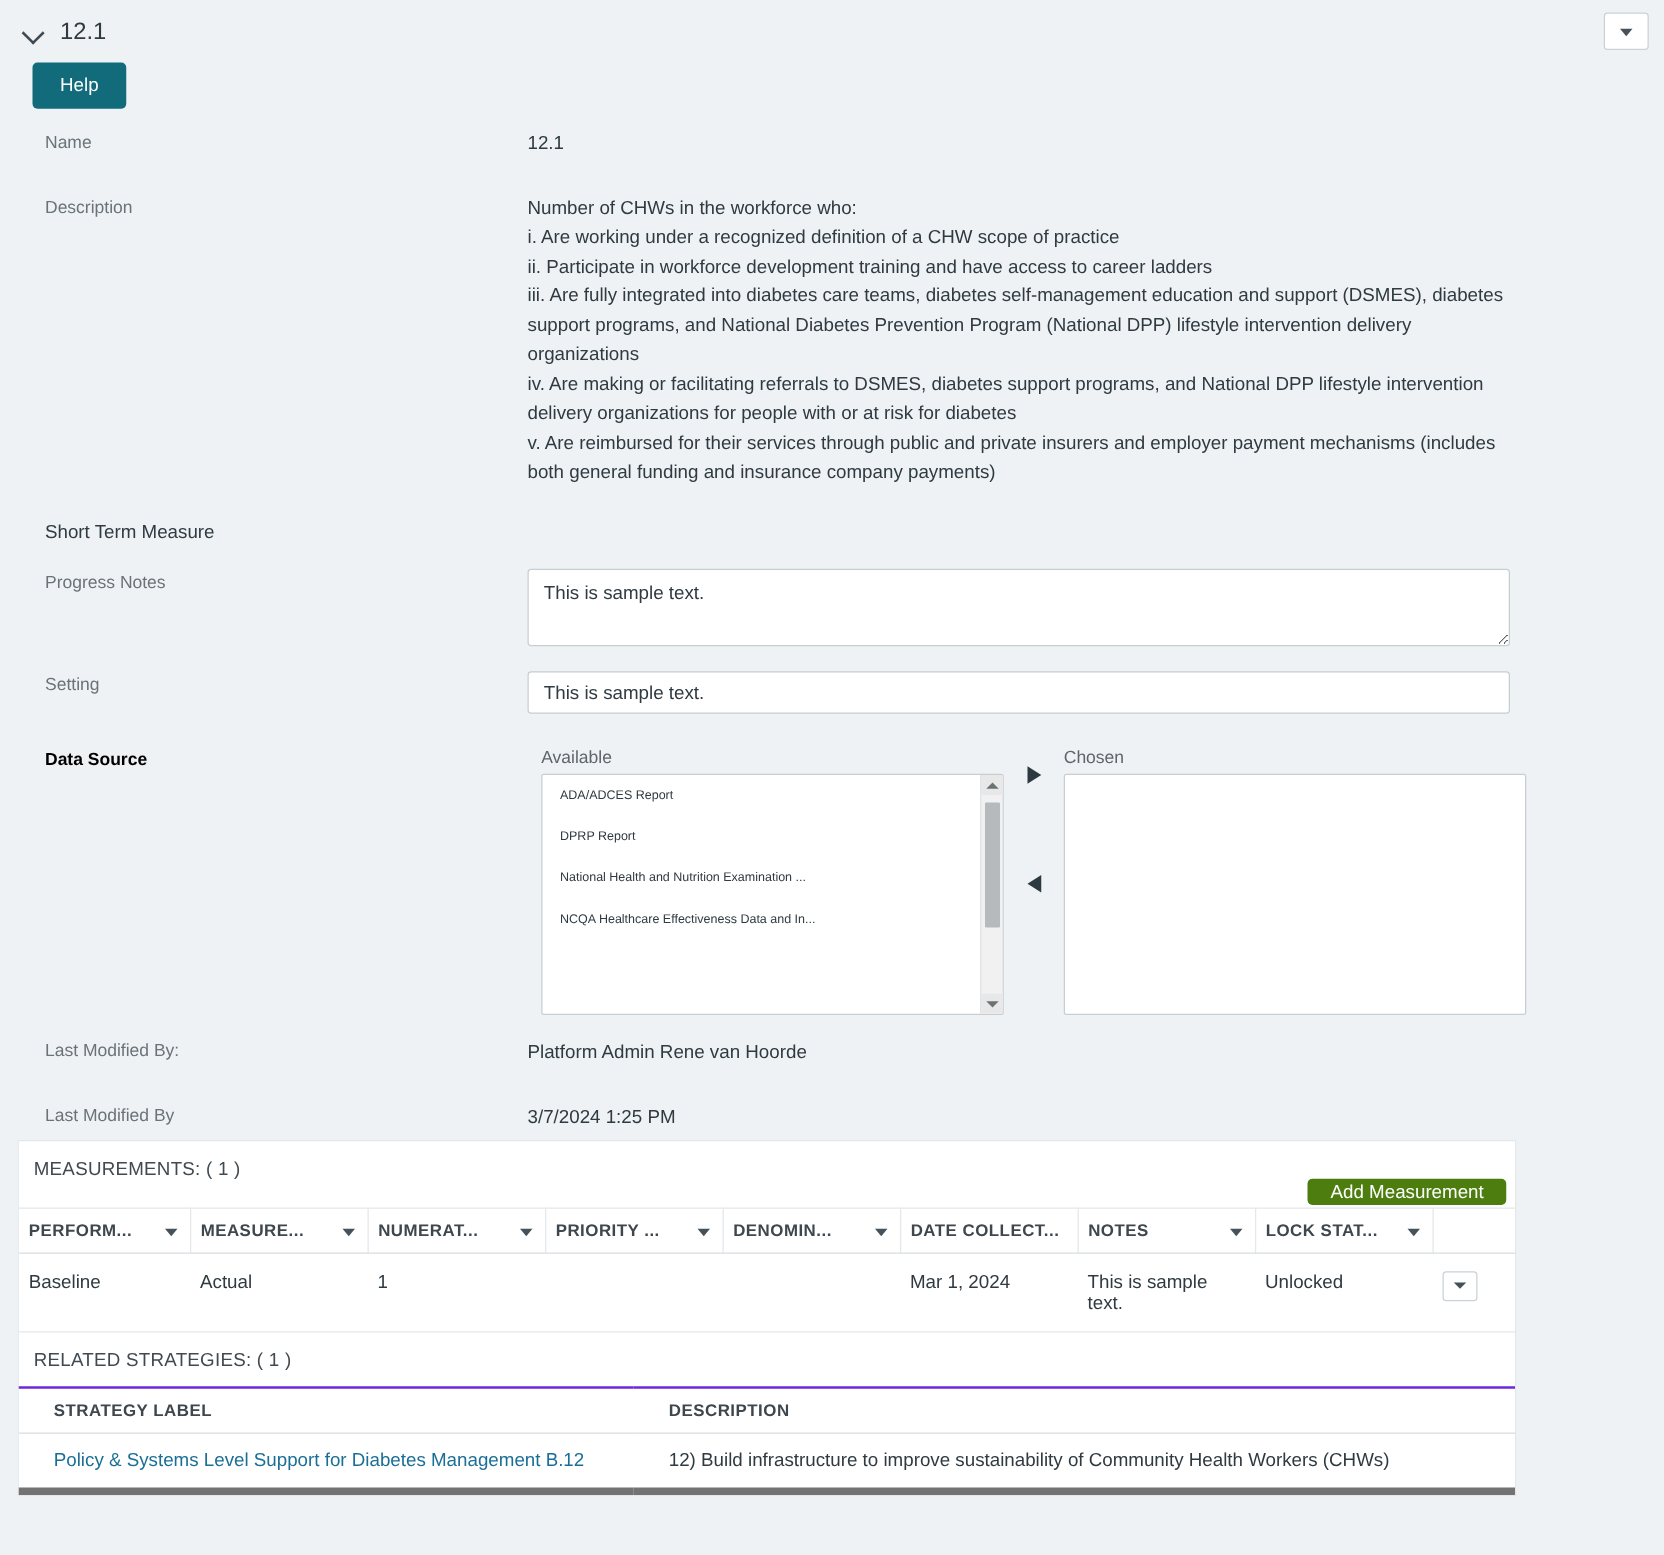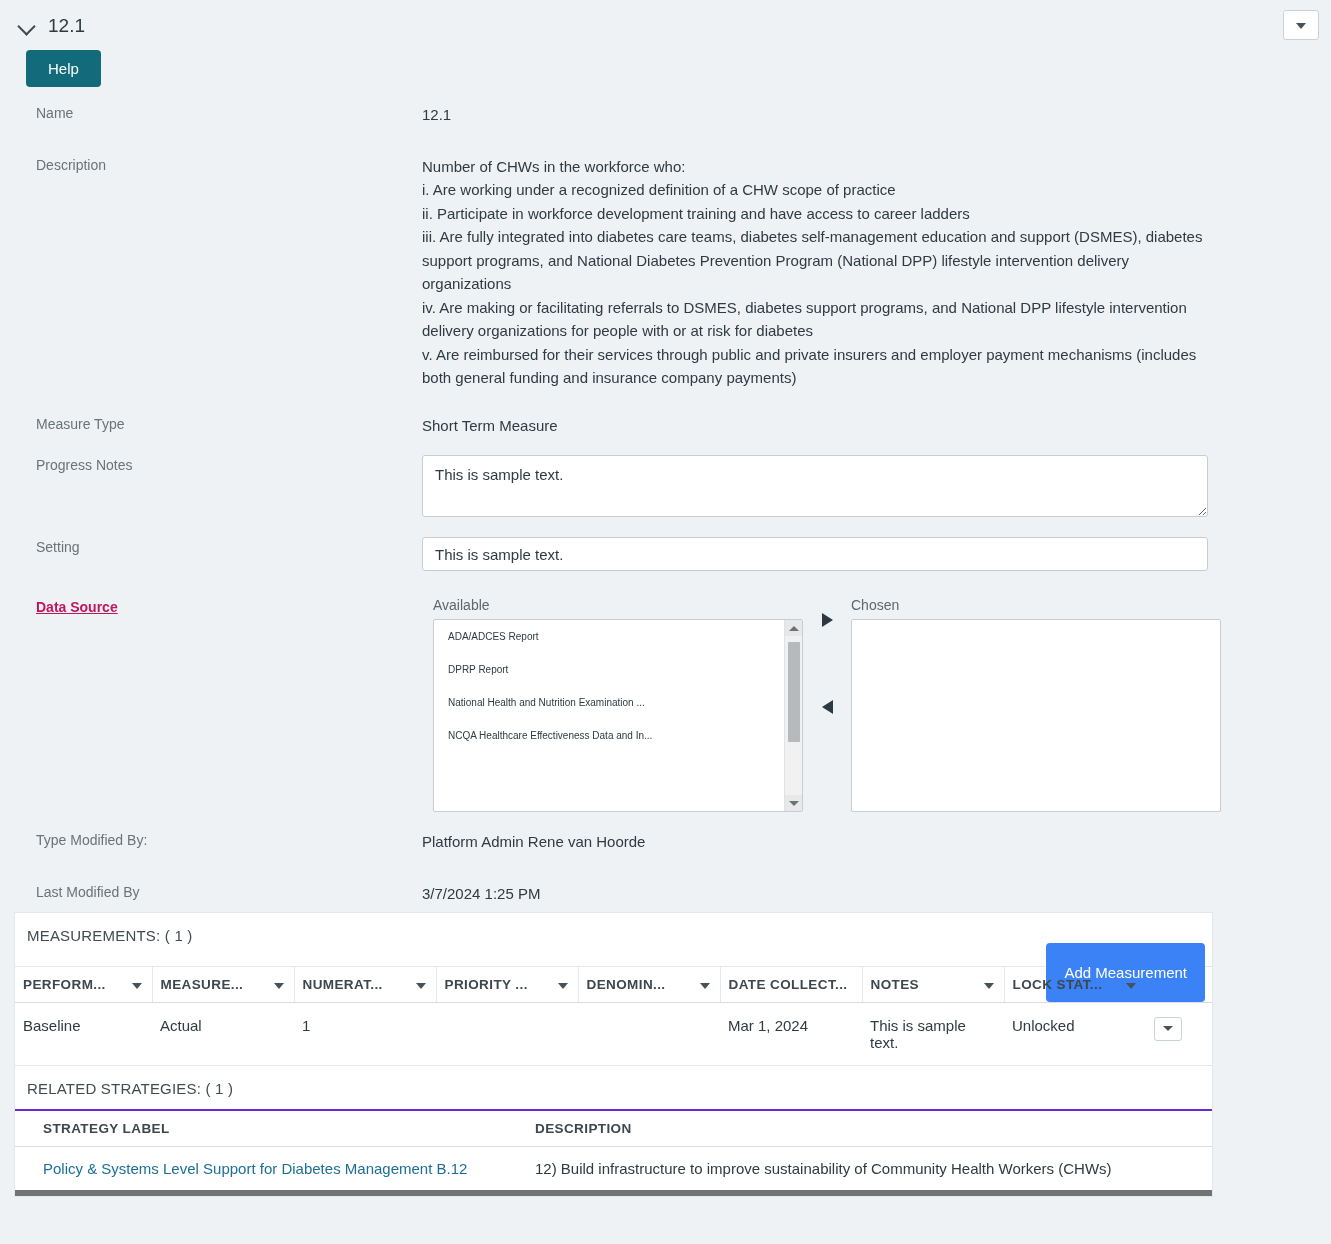--- a/index.html
+++ b/index.html
@@ -83,21 +83,21 @@
     align-items: flex-start;
     padding: 0 0 0 36px;
   }
   .field-label {
     width: 386px;
     color: #6a7378;
     font-size: 14px;
     flex: 0 0 386px;
     padding-top: 2px;
   }
-  .field-label.bold { color: #be185d; font-weight: bold; text-decoration: underline; }
+  .field-label.bold { color: #000000; font-weight: bold; }
   .field-value {
     color: #2f3a41;
     font-size: 15px;
     line-height: 23.5px;
   }
 
   .row-name { margin-bottom: 28px; }
   .row-desc { margin-bottom: 24px; }
   .row-mtype { margin-bottom: 18px; }
   .row-notes { margin-bottom: 20px; }
@@ -231,25 +231,25 @@
   .panel-title {
     font-size: 15px;
     color: #404a50;
     padding: 14px 0 0 12px;
     letter-spacing: .2px;
   }
   .add-measure-btn {
     position: absolute;
     right: 7px;
     top: 30px;
-    background: #3b82f6;
+    background: #4d7c0f;
     color: #fff;
     border: none;
     border-radius: 4px;
-    padding: 21px 18px;
+    padding: 2px 18px;
     font-size: 15px;
     cursor: pointer;
     font-family: "Liberation Sans", sans-serif;
   }
   table.meas {
     width: 100%;
     border-collapse: collapse;
     margin-top: 22px;
     table-layout: fixed;
   }
@@ -356,21 +356,20 @@
     <div class="field-label">Description</div>
     <div class="field-value" style="width:786px; white-space:pre-line;">Number of CHWs in the workforce who:
 i. Are working under a recognized definition of a CHW scope of practice
 ii. Participate in workforce development training and have access to career ladders
 iii. Are fully integrated into diabetes care teams, diabetes self-management education and support (DSMES), diabetes support programs, and National Diabetes Prevention Program (National DPP) lifestyle intervention delivery organizations
 iv. Are making or facilitating referrals to DSMES, diabetes support programs, and National DPP lifestyle intervention delivery organizations for people with or at risk for diabetes
 v. Are reimbursed for their services through public and private insurers and employer payment mechanisms (includes both general funding and insurance company payments)</div>
   </div>
 
   <div class="field-row row-mtype">
-    <div class="field-label">Measure Type</div>
     <div class="field-value">Short Term Measure</div>
   </div>
 
   <div class="field-row row-notes">
     <div class="field-label">Progress Notes</div>
     <textarea class="notes" style="">This is sample text.</textarea>
   </div>
 
   <div class="field-row row-setting">
     <div class="field-label">Setting</div>
@@ -399,21 +398,21 @@
         <span class="arrow-left"></span>
       </div>
       <div>
         <div class="ds-col-label">Chosen</div>
         <div class="ds-chosen-box"></div>
       </div>
     </div>
   </div>
 
   <div class="field-row row-lmb1">
-    <div class="field-label">Type Modified By:</div>
+    <div class="field-label">Last Modified By:</div>
     <div class="field-value">Platform Admin Rene van Hoorde</div>
   </div>
 
   <div class="field-row">
     <div class="field-label">Last Modified By</div>
     <div class="field-value">3/7/2024 1:25 PM</div>
   </div>
 
 </div>
 

